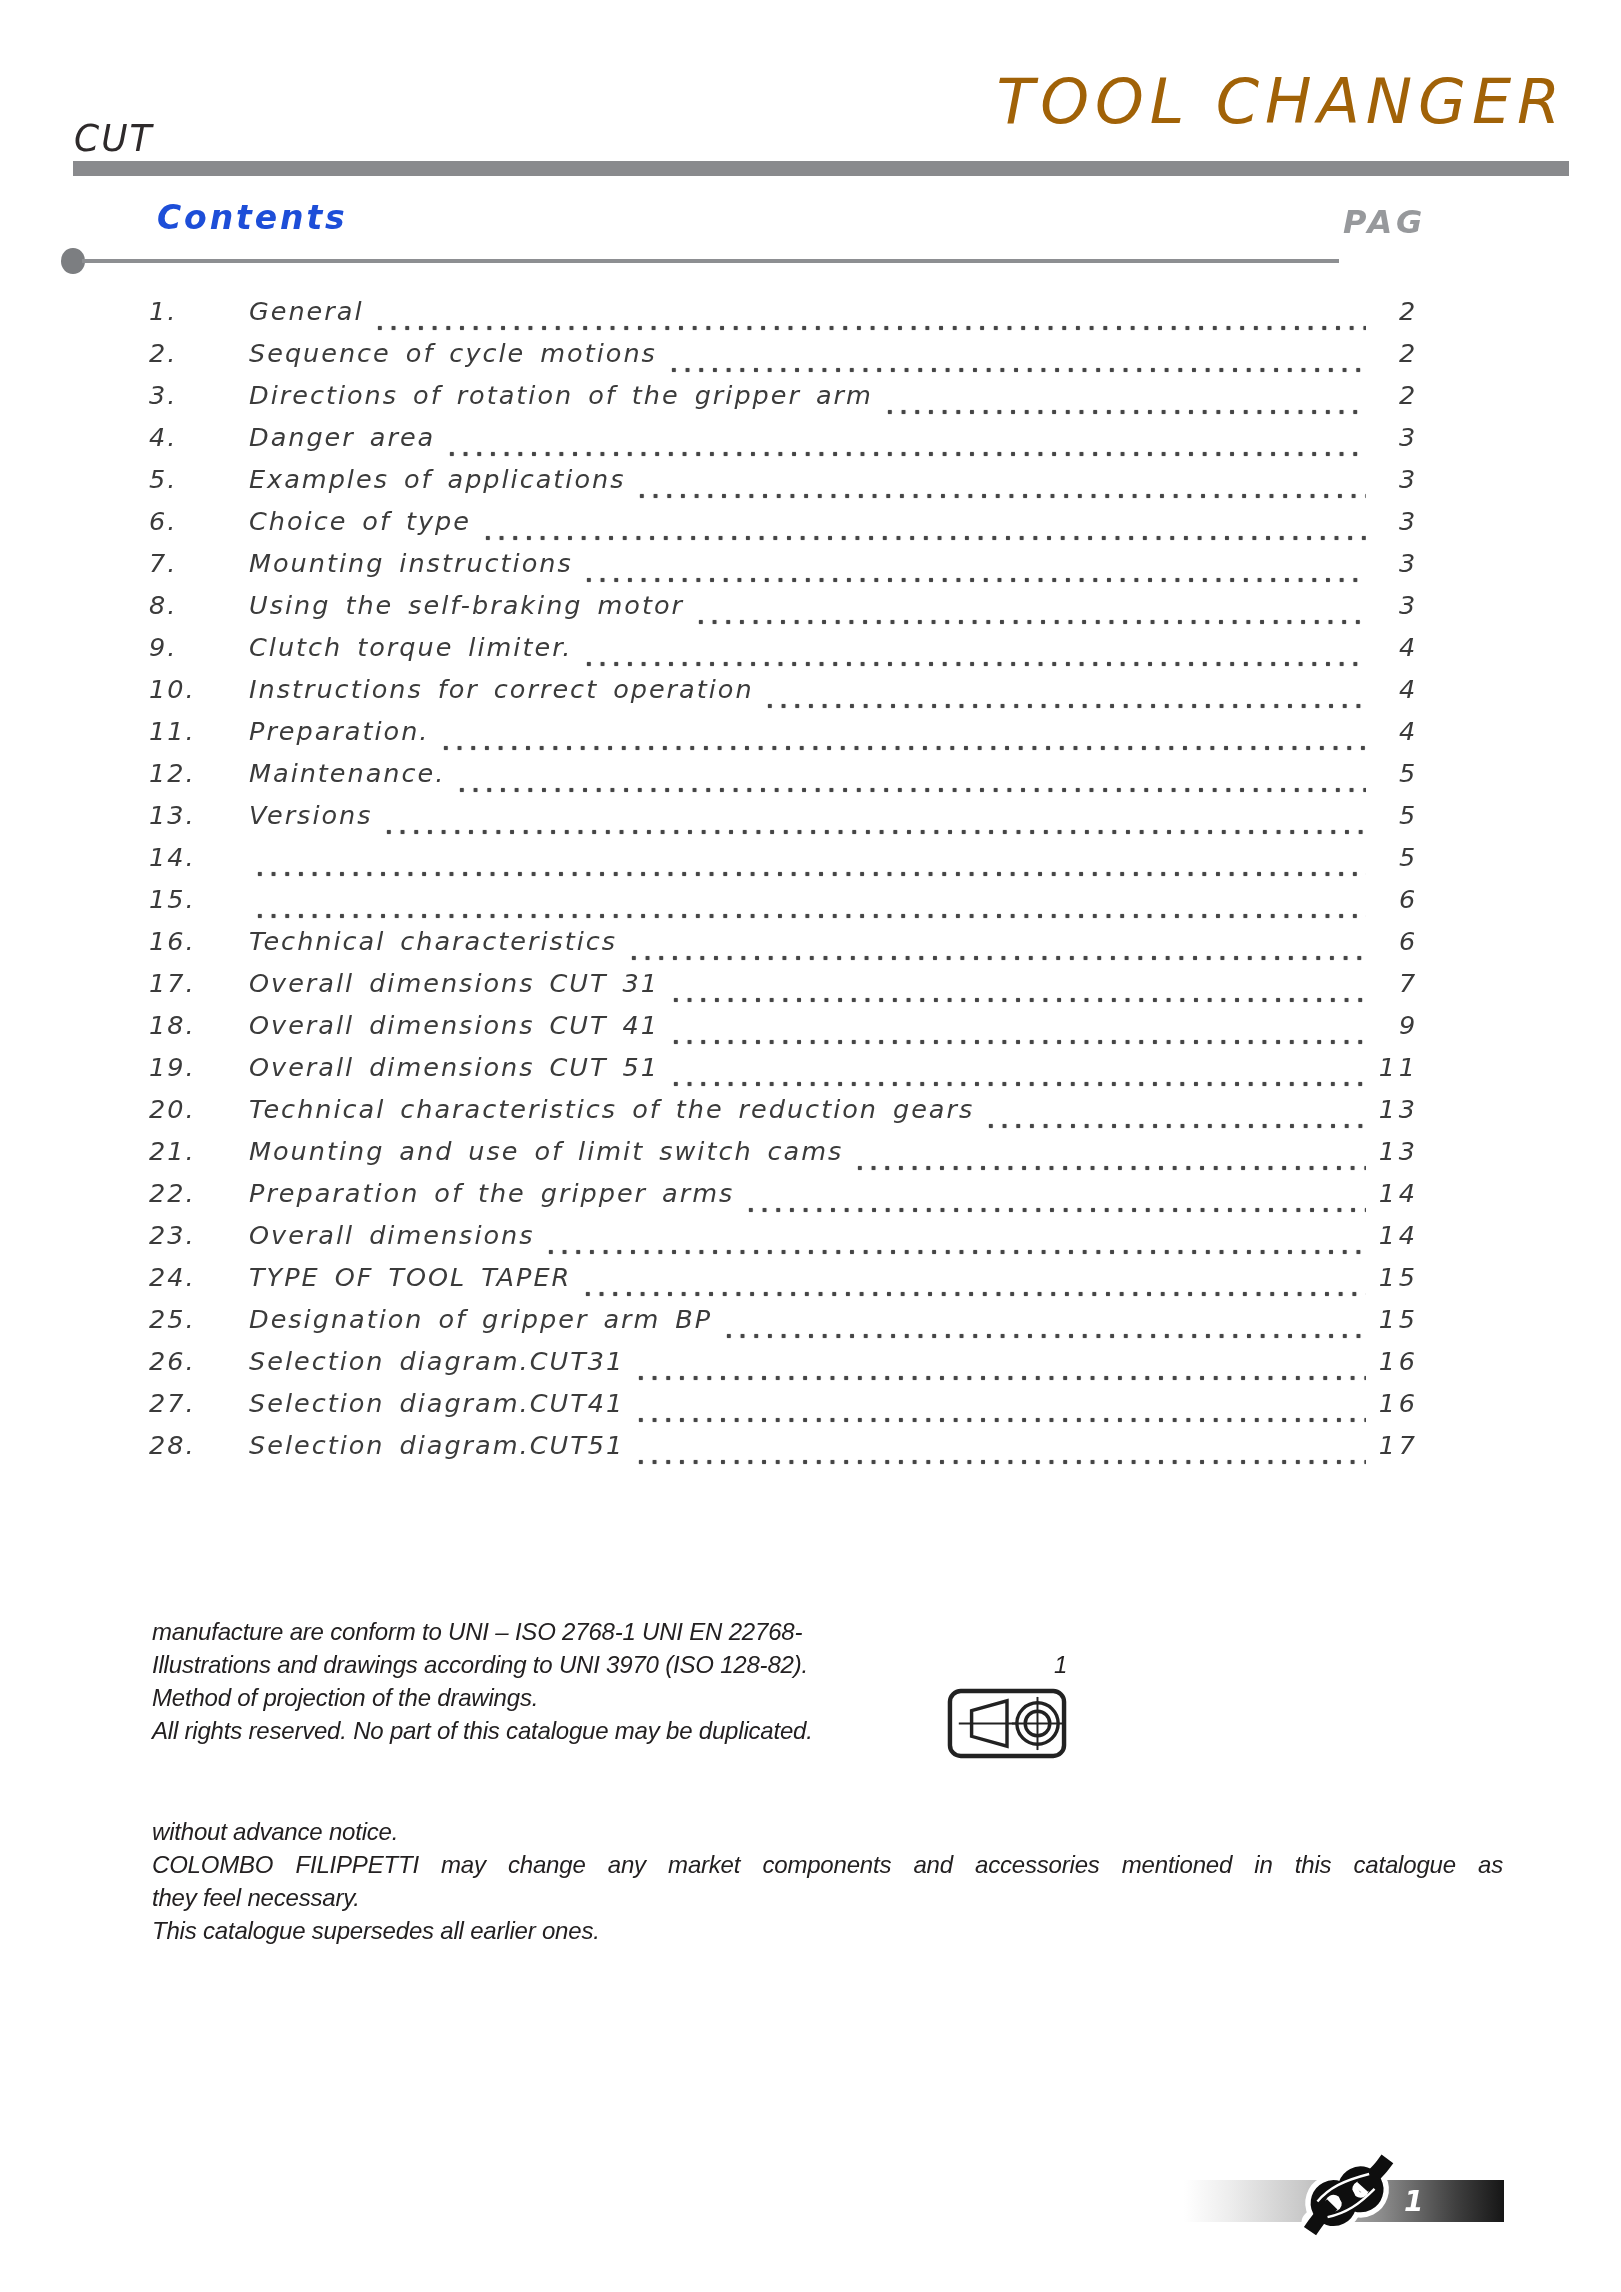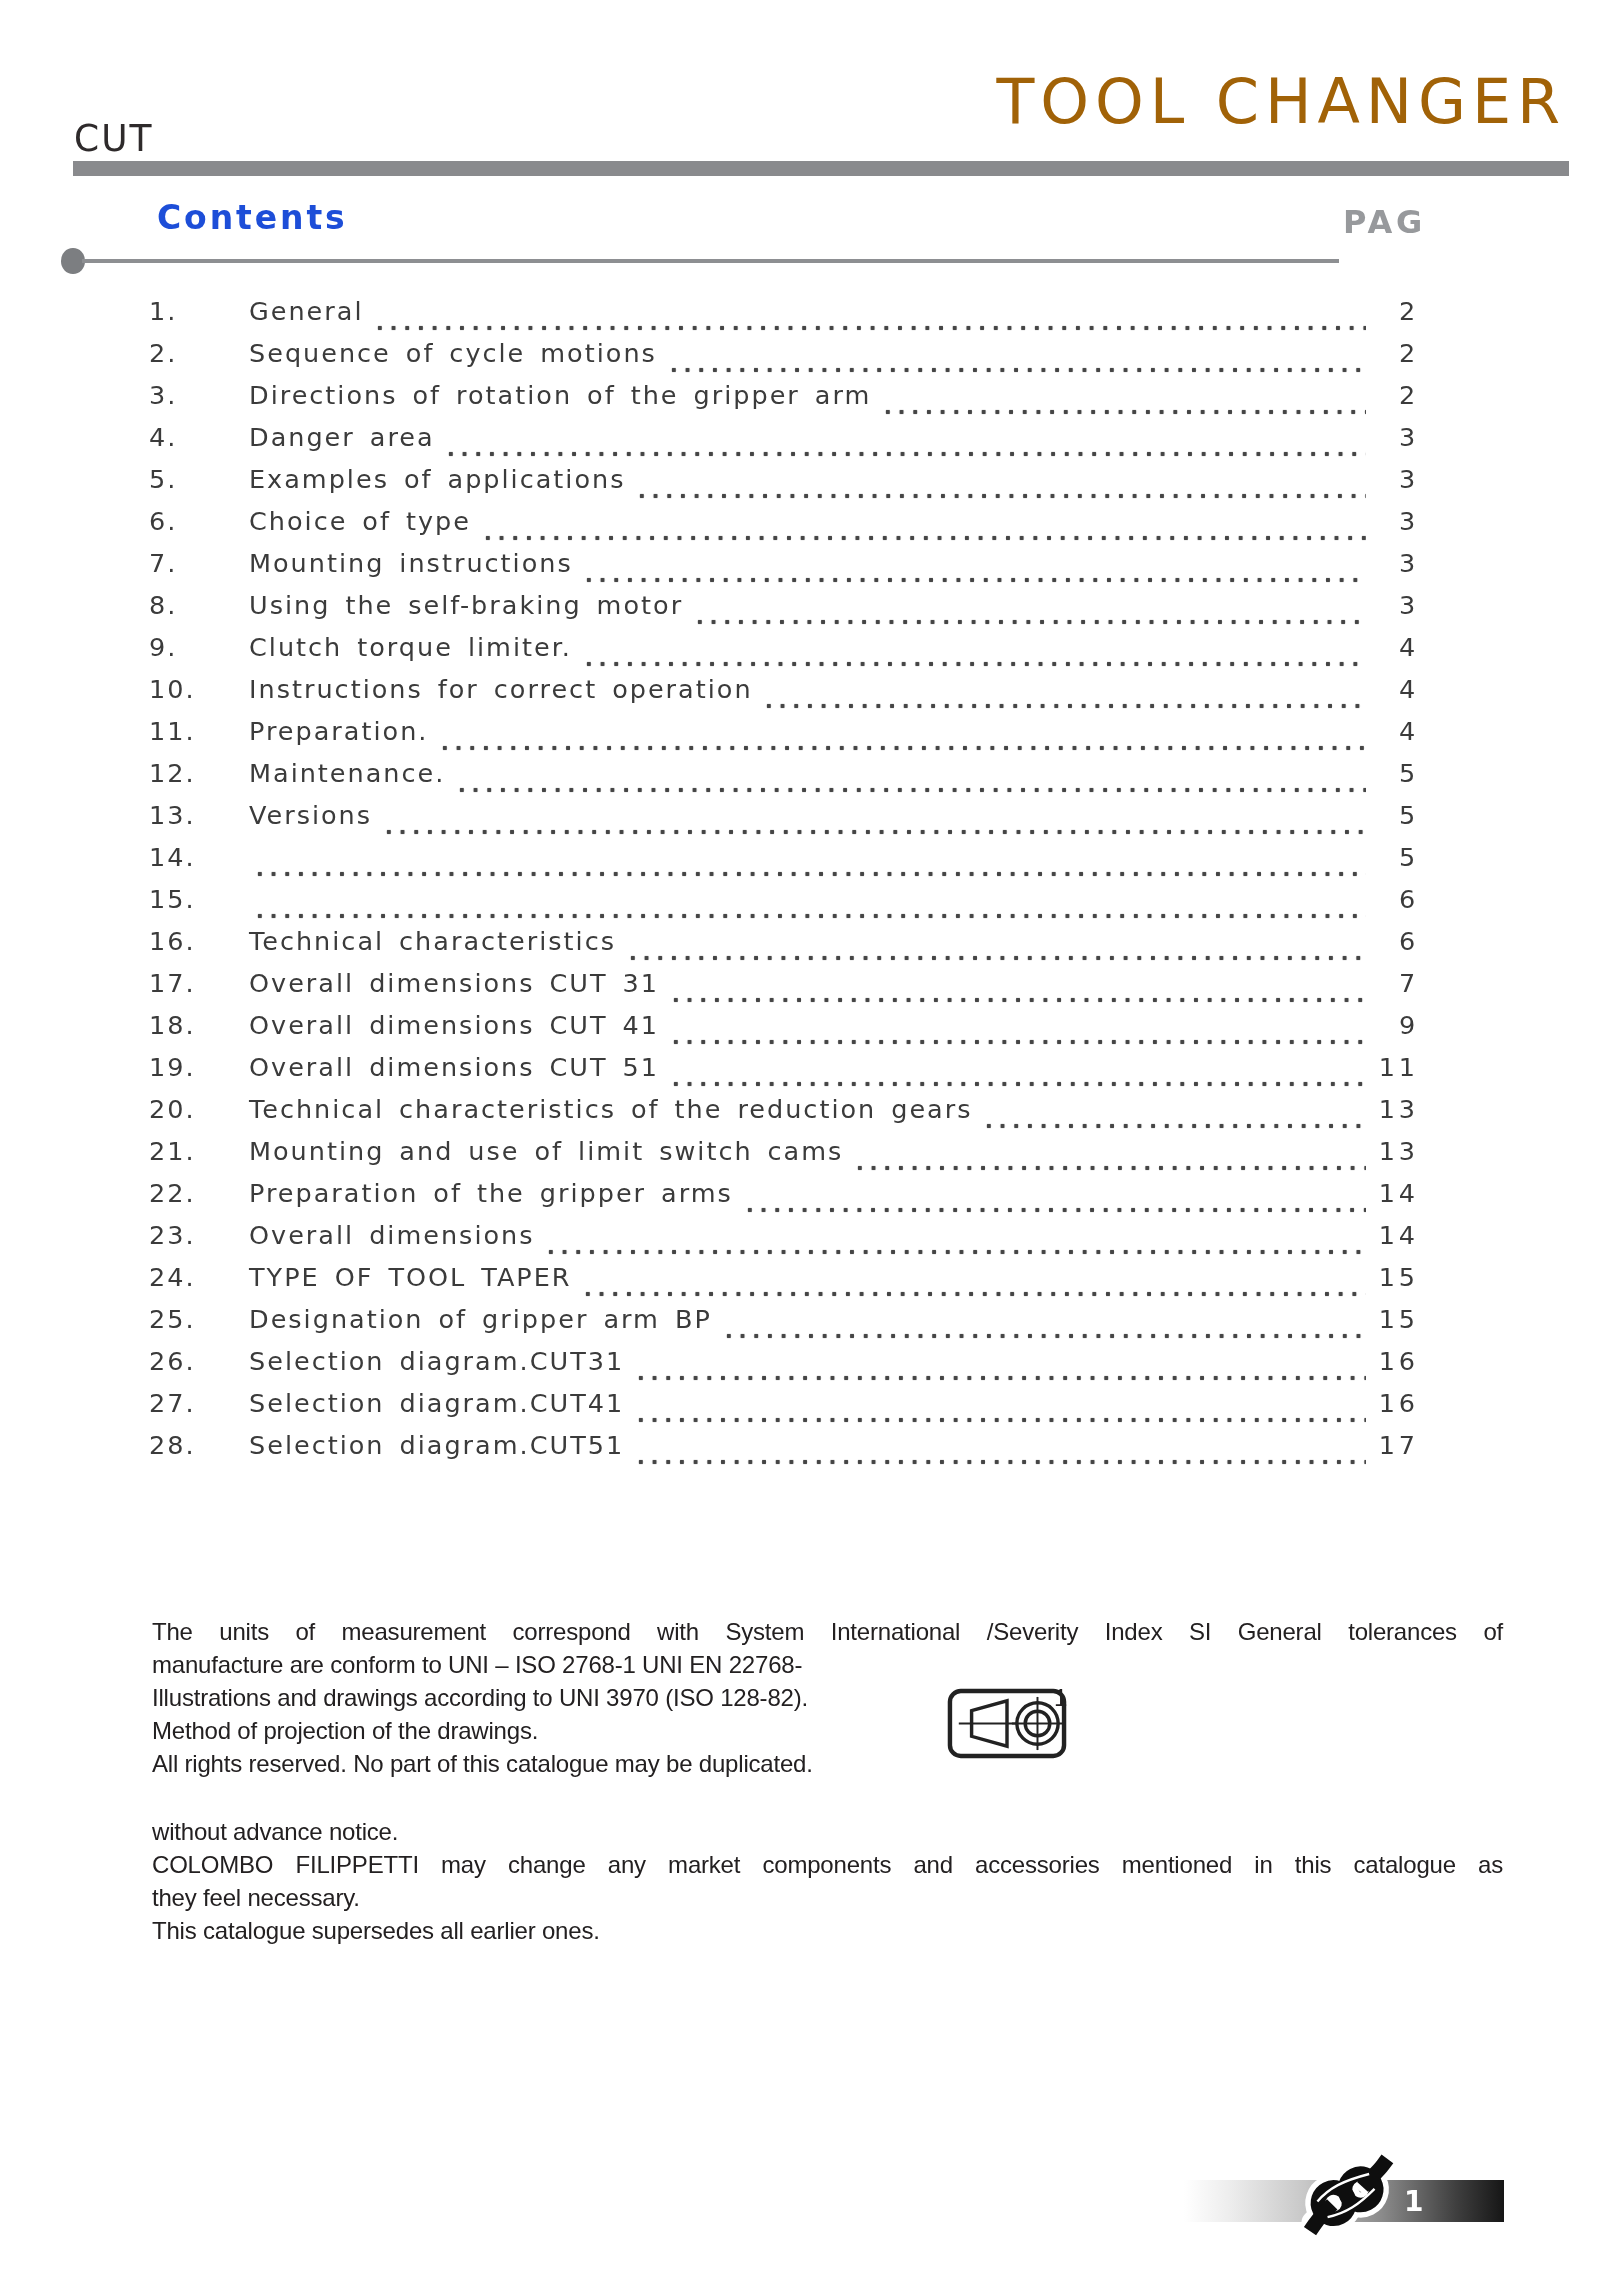--- a/index.html
+++ b/index.html
@@ -1,20 +1,20 @@
 <!DOCTYPE html>
 <html><head>
 <meta charset="utf-8">
 <style>
   * { margin:0; padding:0; box-sizing:border-box; }
   html,body { background:#ffffff; }
   .page {
     position:relative; width:1621px; height:2293px;
     background:#ffffff; overflow:hidden;
-    font-family:"DejaVu Sans", sans-serif; color:#232021;
+    font-family:"DejaVu Sans", sans-serif; color:#232021;font-style:italic;
   }
   
   .brand {
     position:absolute; left:74px; top:118px;
     font-size:36px; letter-spacing:2px; color:#2e2a2b;
     transform:scaleY(1.05); transform-origin:left bottom;
   }
   .doc-title {
     position:absolute; right:55px; top:65px;
     font-size:62px; letter-spacing:5.9px; color:#a16207;
@@ -297,21 +297,20 @@
 
     <div class="toc-row">
       <span class="toc-num">28.</span>
       <span class="toc-title">Selection diagram.CUT51</span>
       <span class="leader"></span>
       <span class="toc-page">17</span>
     </div>
   </div>
 
   <div class="notes-1">
-    <div class="justify-line">The units of measurement correspond with System International /Severity Index SI General tolerances of</div>
     <div class="notes-line">
       <span>manufacture are conform to UNI – ISO 2768-1 UNI EN 22768-</span>
       <span class="inline-one">1</span>
     </div>
     <div>Illustrations and drawings according to UNI 3970 (ISO 128-82).</div>
     <div>Method of projection of the drawings.</div>
     <div>All rights reserved. No part of this catalogue may be duplicated.</div>
   </div>
 
   <div class="projection-icon">

